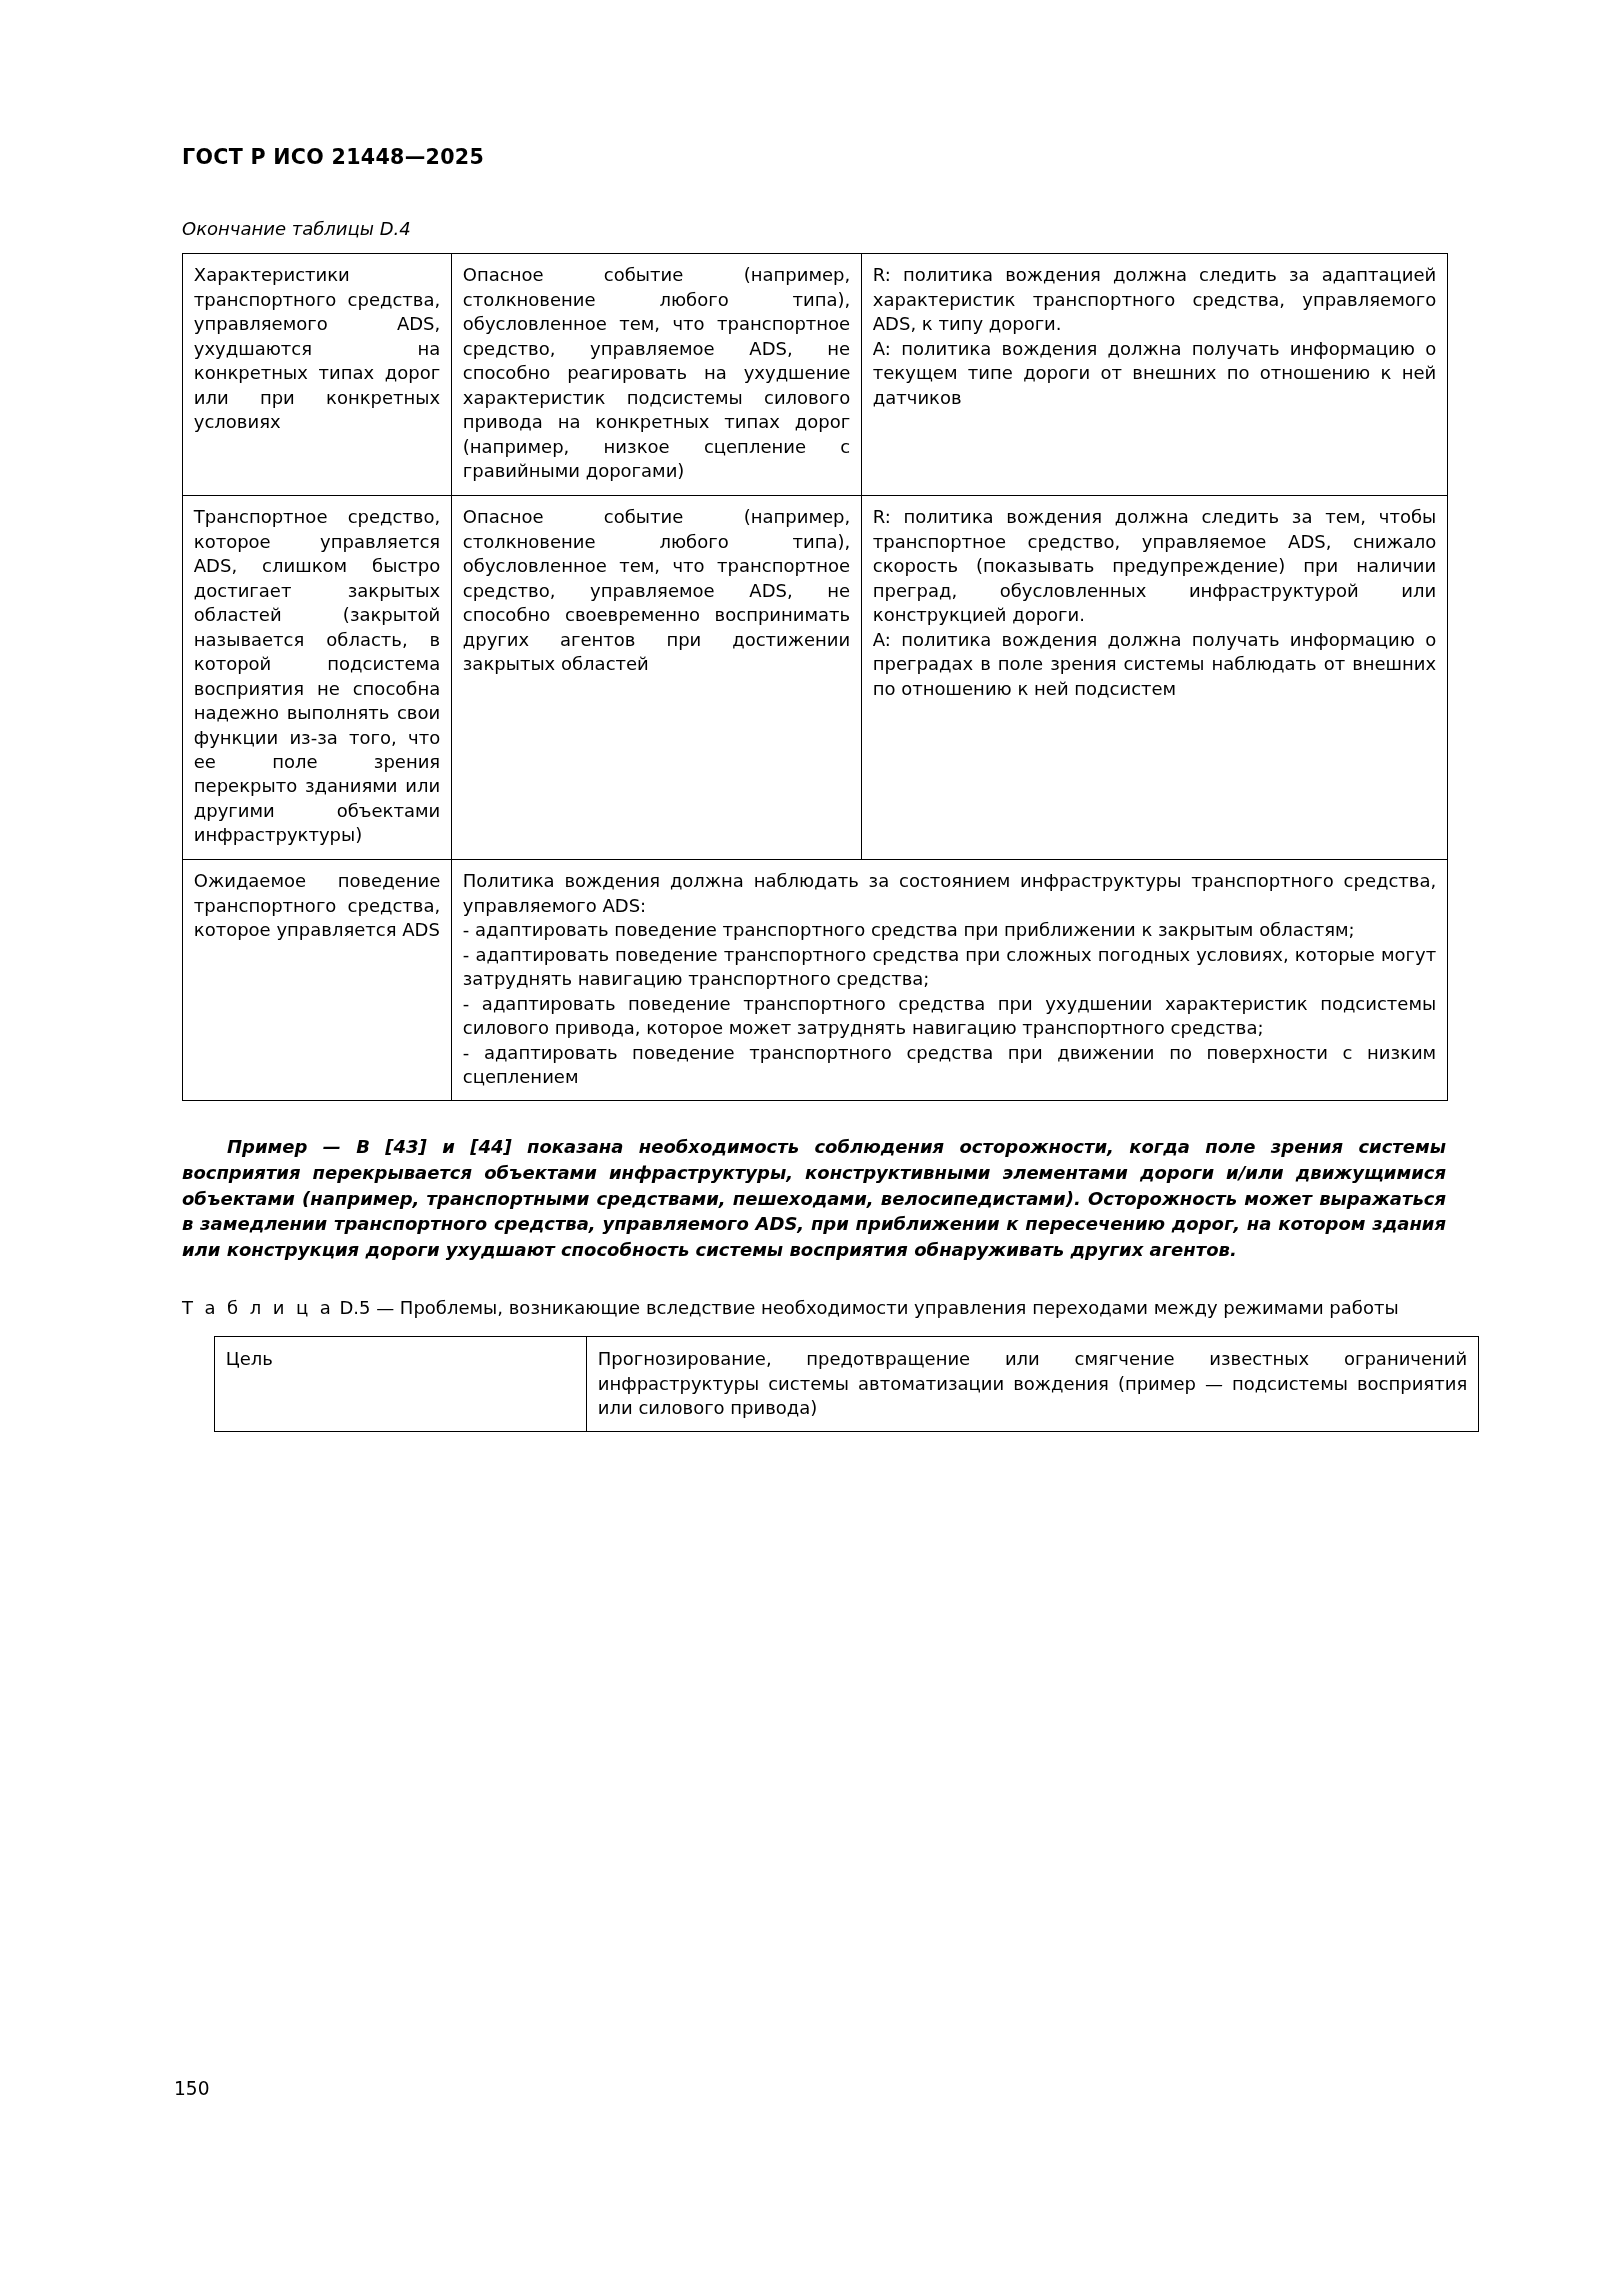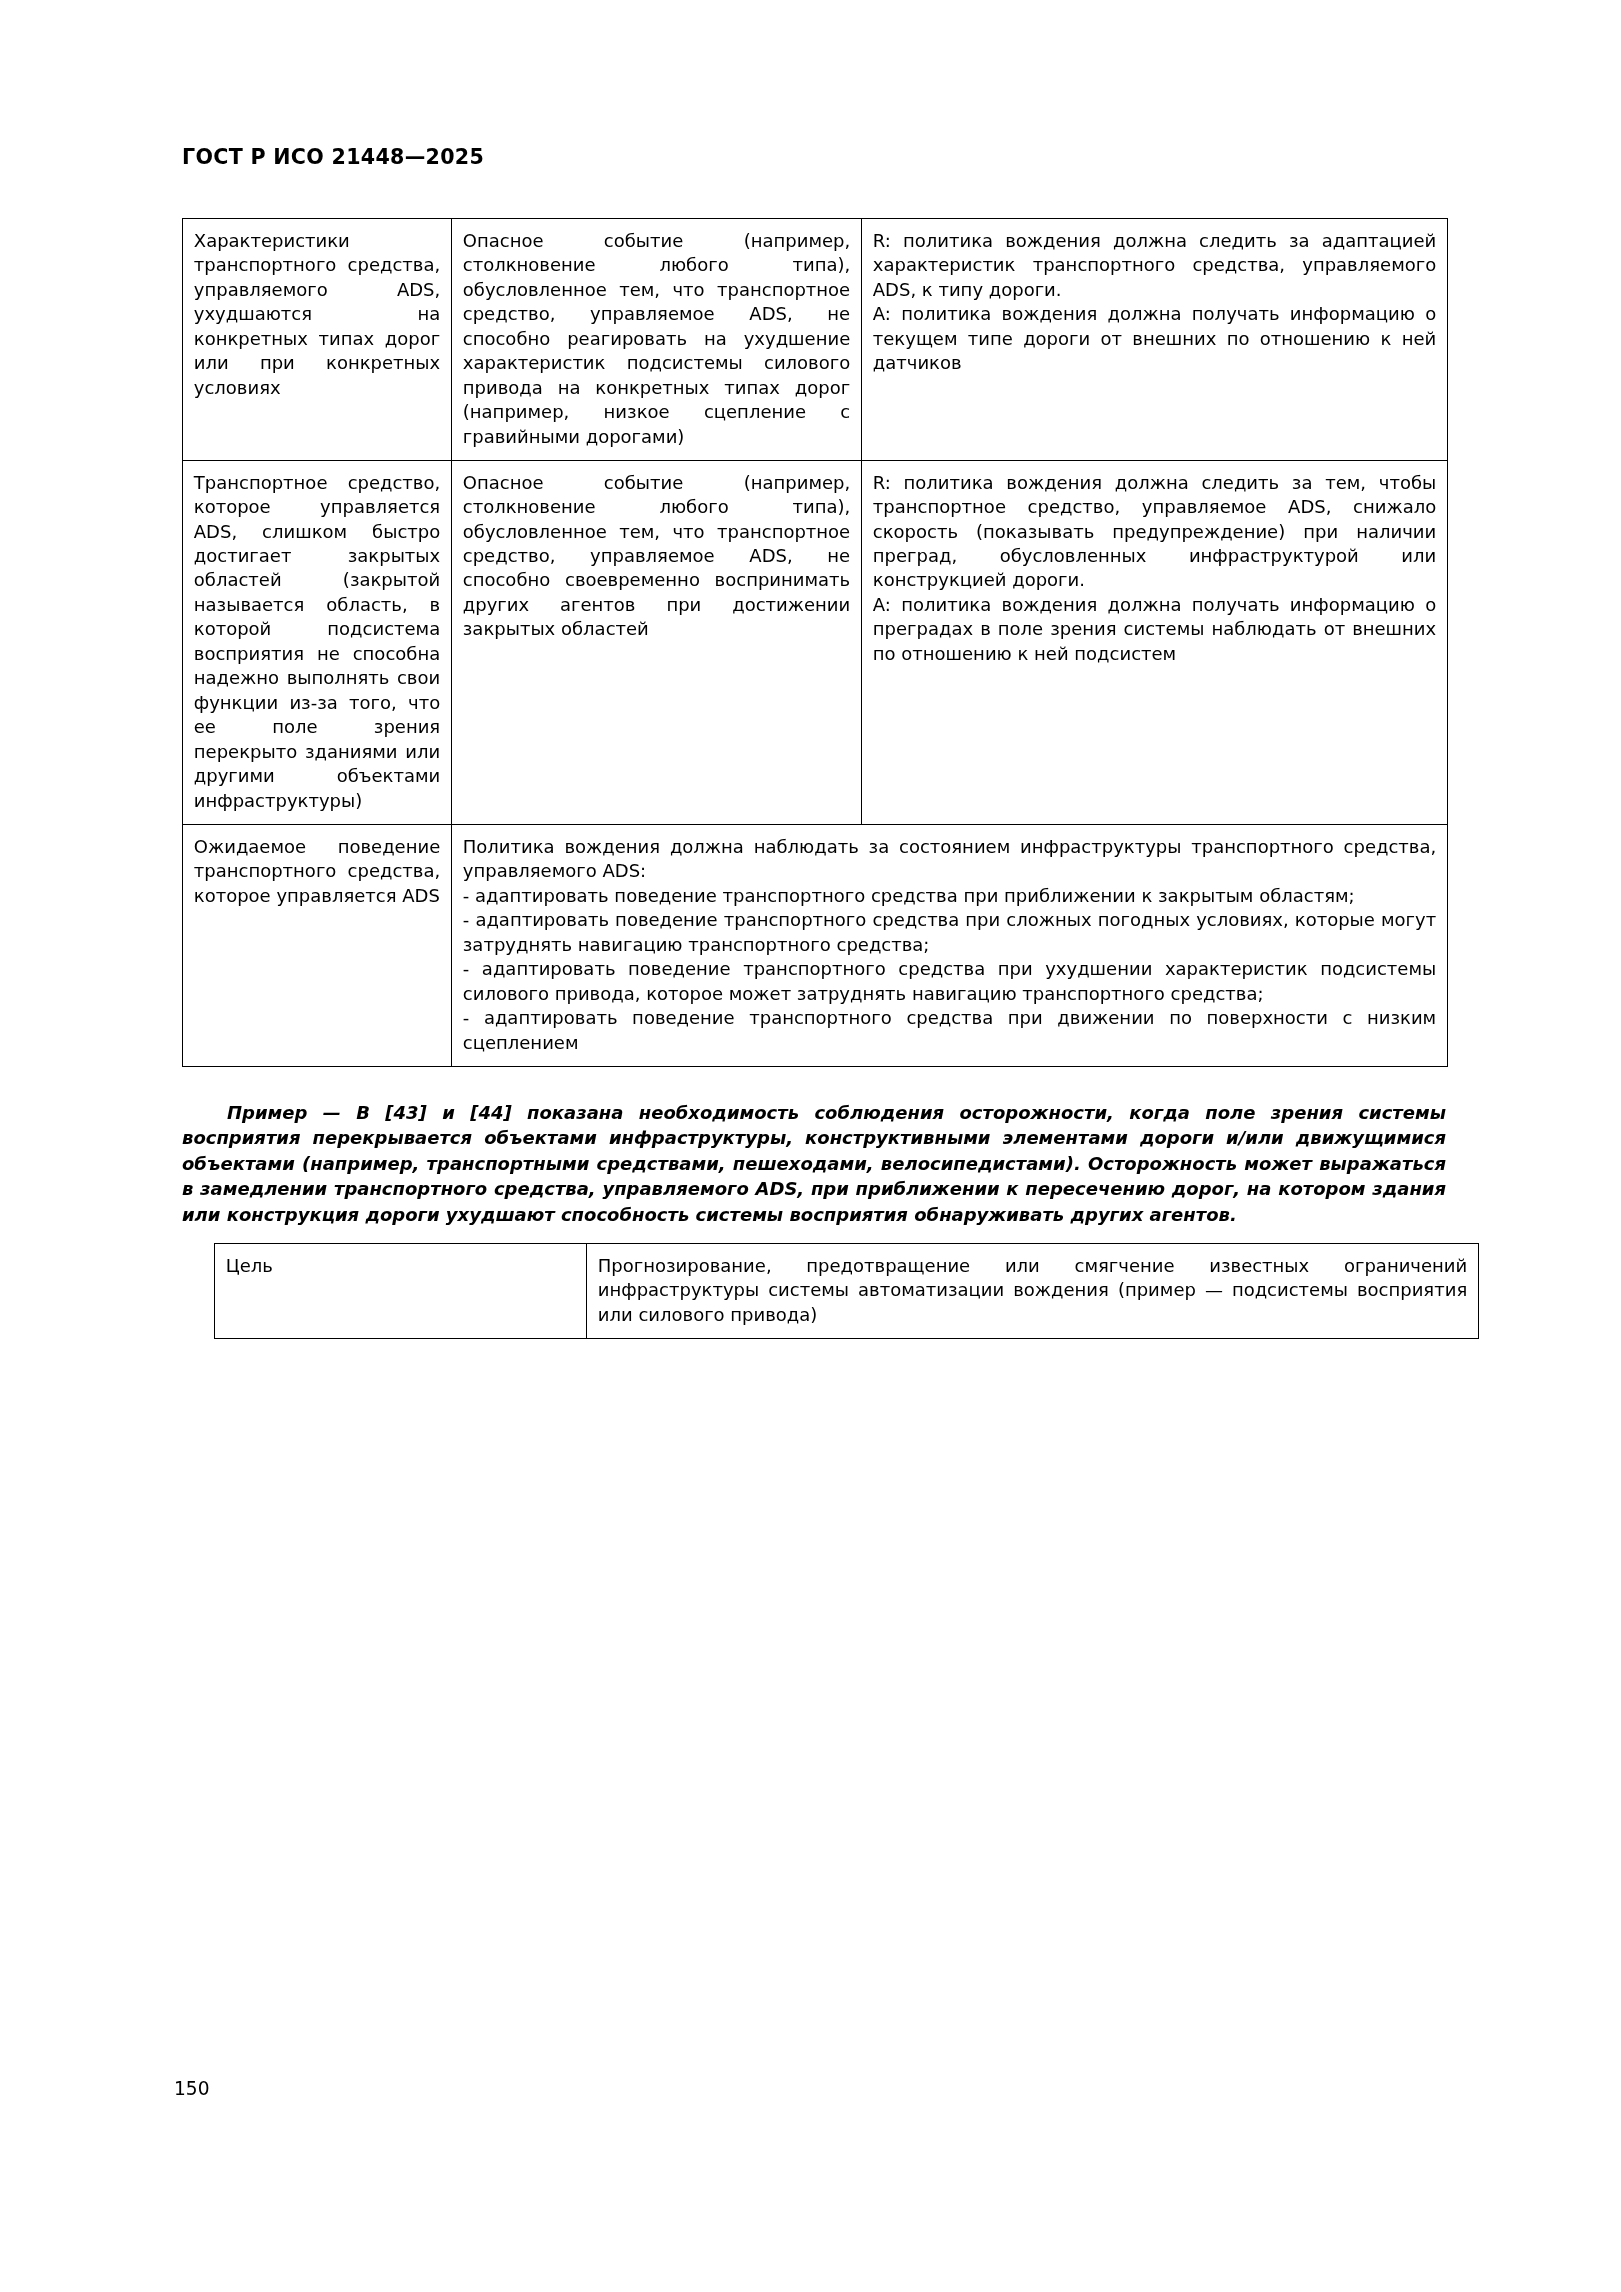--- a/index.html
+++ b/index.html
@@ -95,20 +95,21 @@
 </style>
 </head>
 <body>
 
 <div class="page">
 
   <div class="header">ГОСТ Р ИСО 21448—2025</div>
 
   <div class="content">
 
+    <div class="table-caption-italic">Окончание таблицы D.4</div>
 
     <table class="doc">
       <colgroup>
         <col style="width:269px">
         <col style="width:410px">
         <col style="width:586px">
       </colgroup>
       <tbody>
         <tr>
           <td>Характеристики транспортного средства, управляемого ADS, ухудшаются на конкретных типах дорог или при конкретных условиях</td>
@@ -134,20 +135,24 @@
             <p class="cellp">- адаптировать поведение транспортного средства при сложных погодных условиях, которые могут затруднять навигацию транспортного средства;</p>
             <p class="cellp">- адаптировать поведение транспортного средства при ухудшении характеристик подсистемы силового привода, которое может затруднять навигацию транспортного средства;</p>
             <p class="cellp">- адаптировать поведение транспортного средства при движении по поверхности с низким сцеплением</p>
           </td>
         </tr>
       </tbody>
     </table>
 
     <div class="example">Пример — В [43] и [44] показана необходимость соблюдения осторожности, когда поле зрения системы восприятия перекрывается объектами инфраструктуры, конструктивными элементами дороги и/или движущимися объектами (например, транспортными средствами, пешеходами, велосипедистами). Осторожность может выражаться в замедлении транспортного средства, управляемого ADS, при приближении к пересечению дорог, на котором здания или конструкция дороги ухудшают способность системы восприятия обнаруживать других агентов.</div>
 
+    <div class="table-title">
+      <span class="spaced">Т а б л и ц а</span>
+      <span>D.5 — Проблемы, возникающие вследствие необходимости управления переходами между режимами работы</span>
+    </div>
 
     <div class="t5wrap">
       <table class="doc">
         <colgroup>
           <col style="width:372px">
           <col style="width:490px">
           <col style="width:402px">
         </colgroup>
         <tbody>
           <tr>

